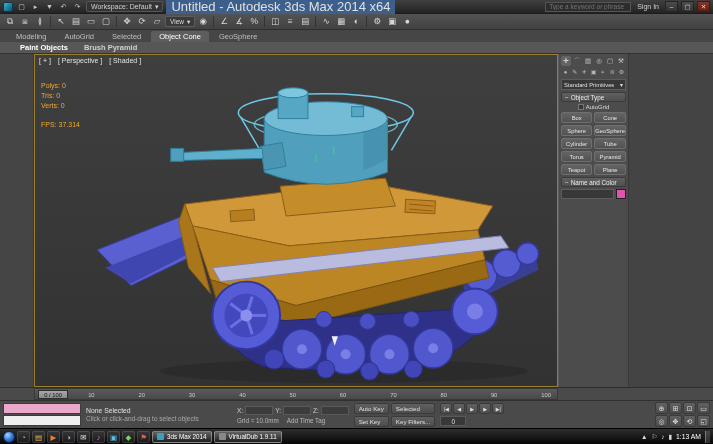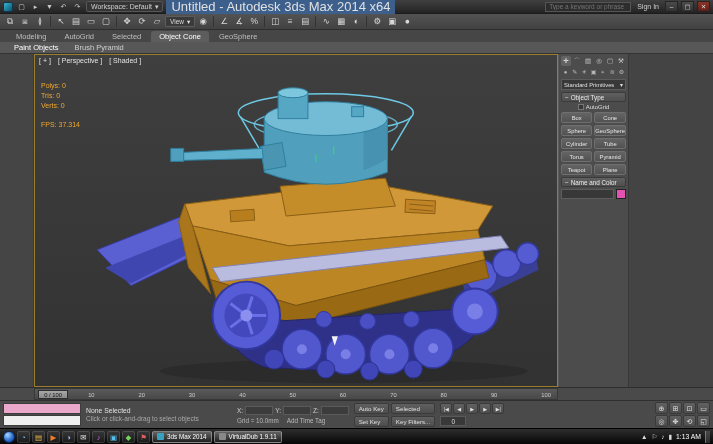--- a/index.html
+++ b/index.html
@@ -30,22 +30,22 @@
     background:linear-gradient(#535353,#424242); border-bottom:1px solid #2e2e2e; }
   .tbi { width:14px; height:13px; line-height:13px; text-align:center; font-size:8.5px;
     color:#d8d8d8; border-radius:2px; }
   .tb-sep { width:1px; height:11px; background:#333; margin:0 2px; flex:none; }
   .tb-dd { display:flex; align-items:center; gap:3px; height:11px; padding:0 4px;
     background:#3a3a3a; border:1px solid #5d5d5d; font-size:6.5px; color:#ddd; border-radius:1px; }
   
   .ribbon-tabs { height:12px; display:flex; align-items:flex-end; gap:2px; padding-left:8px; background:#464646; }
   .rtab { font-size:7.5px; color:#bfbfbf; padding:1px 8px 1px; border-radius:3px 3px 0 0; }
   .rtab.active { background:#5d5d5d; color:#fff; }
-  .ribbon-sub { height:12px; display:flex; align-items:center; gap:16px; padding-left:14px;
-    background:#575757; border-bottom:1px solid #333; }
+  .ribbon-sub { height:12px; display:flex; align-items:center; gap:16px; padding-left:20px;
+    background:#575757; border-bottom:1px solid #333;font-weight:bold; }
   .rsub { font-size:7.5px; color:#cfcfcf; }
   .rsub.active { color:#ffffff; }
   
   .main { display:flex; height:333px; }
   .left-strip { width:34px; background:#454545; border-right:1px solid #393939; }
   .viewport { width:524px; position:relative; border:1px solid #9a7d2e;
     background:linear-gradient(#3f3f3f,#323232); overflow:hidden; }
   .vp-label { position:absolute; top:2px; left:4px; display:flex; gap:7px; font-size:7px; color:#e4e4e4; z-index:3; }
   .vp-stats { position:absolute; top:26px; left:6px; font-size:7px; line-height:10px; color:#f0a830; z-index:3; }
   .vp-fps { margin-top:9px; }

